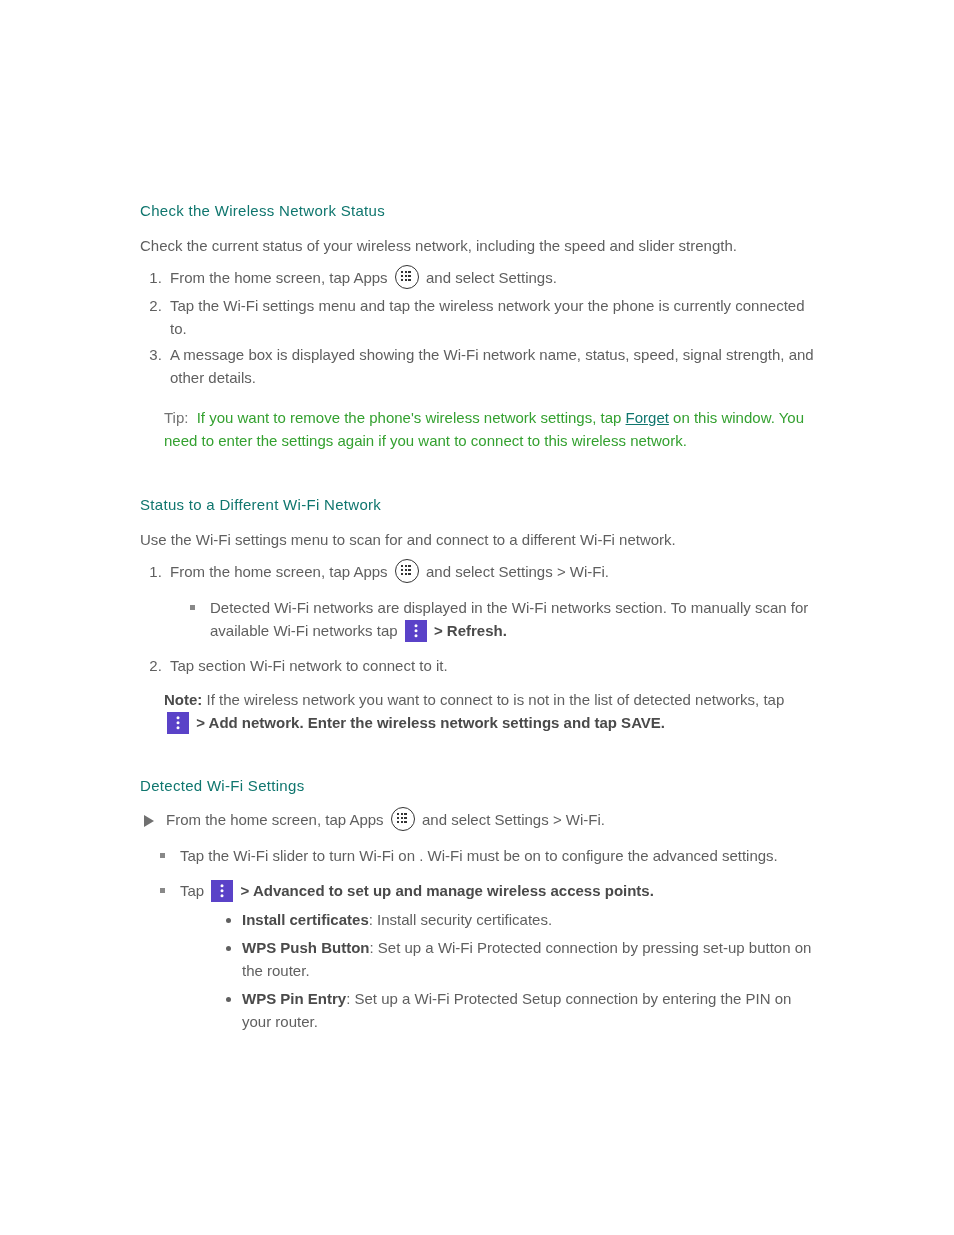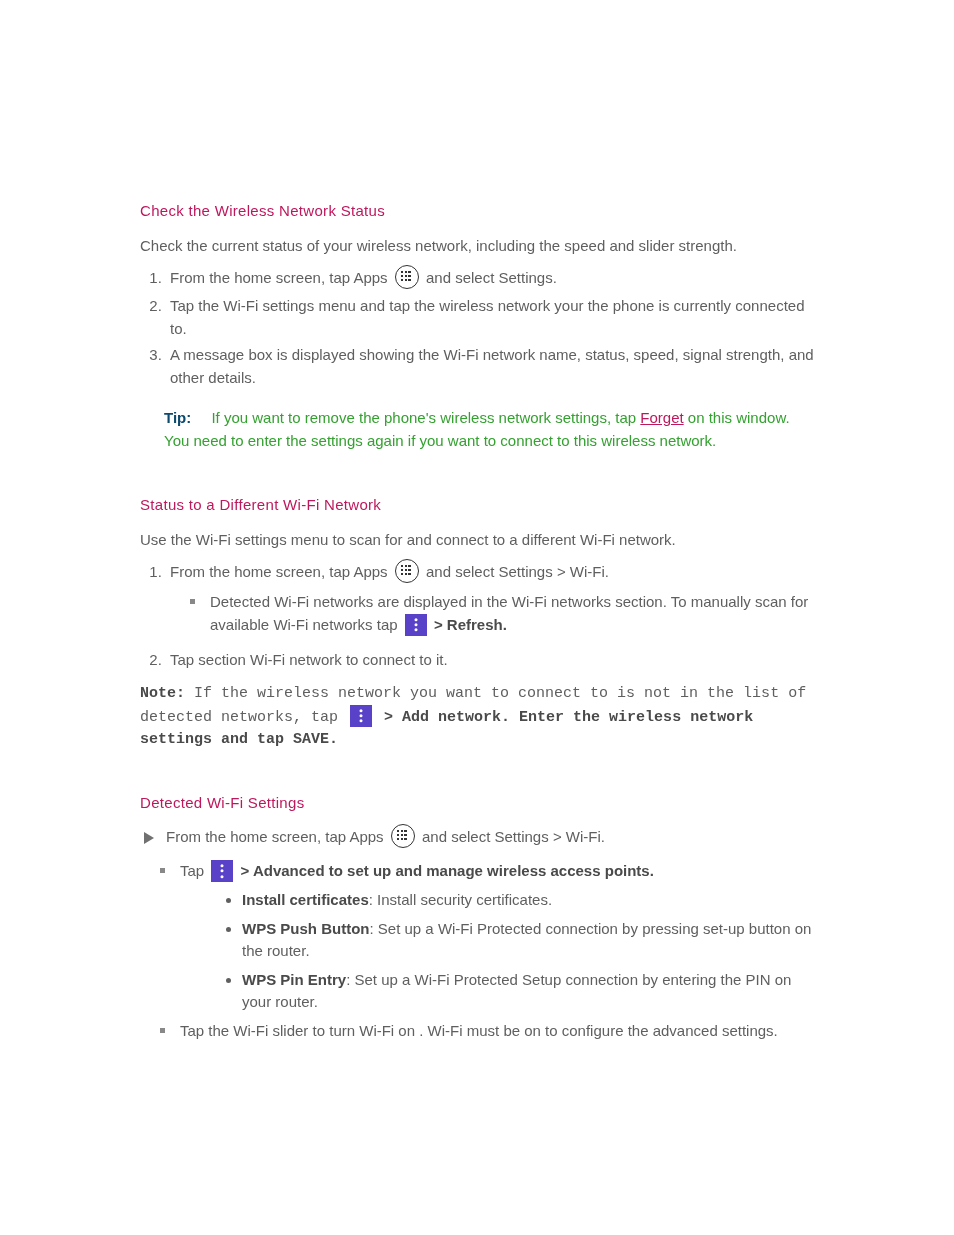--- a/index.html
+++ b/index.html
@@ -19,40 +19,40 @@
     padding: 200px 140px 0 140px;
   }
   .content {
     padding-left: 0;
   }
   h3.section {
     font-size: 15px;
     font-weight: normal;
     letter-spacing: 0.3px;
     margin: 0 0 12px 0;
-    color: #be185d;
+    color: #0f766e;
   }
   p { margin: 0 0 10px 0; }
   ol.steps {
     list-style: decimal;
     margin: 0 0 12px 0;
     padding-left: 26px;
   }
   ol.steps > li {
     margin: 4px 0;
     padding-left: 4px;
   }
   ul.square {
     list-style: none;
     margin: 0 0 12px 0;
     padding-left: 36px;
   }
   ul.square > li {
     position: relative;
-    margin: 6px 0;
+    margin: 12px 0;
     padding-left: 4px;
   }
   ul.square > li::before {
     content: "";
     position: absolute;
     left: -16px;
     top: 8px;
     width: 5px;
     height: 5px;
     background: #888;
@@ -64,26 +64,26 @@
     color: #5f5f5f;
   }
   ul.disc > li { margin: 6px 0; }
   .bold { font-weight: bold; color: #4a4a4a; }
   .tip {
     color: #34a130;
     margin: 18px 0 24px 24px;
     display: block;
   }
   .tiplabel {
-    color: #0c4a6e;
-    font-weight: bold;
-    margin-right: 16px;
+    color: #737373;
+    font-weight: normal;
+    margin-right: 4px;
   }
   .tiplink {
-    color: #be185d;
+    color: #0f766e;
     text-decoration: underline;
     cursor: default;
   }
   .arrow-block {
     position: relative;
     padding-left: 26px;
     margin: 0 0 10px 0;
   }
   .arrow-block::before {
     content: "";
@@ -209,21 +209,21 @@
                   <span></span>
                   <span></span>
                   <span></span>
                 </span></span>
             <span class="bold">&gt; Refresh.</span>
           </li>
         </ul>
       </li>
       <li>Tap section Wi-Fi network to connect to it.</li>
     </ol>
-    <p style="font-family:Liberation Mono, monospace;">
+    <p style="margin-left:24px;">
       <span class="bold">Note:</span>
       <span>If the wireless network you want to connect to is not in the list of detected networks, tap</span>
       <span class="icon-more"><span class="dots">
             <span></span>
             <span></span>
             <span></span>
           </span></span>
       <span class="bold">&gt; Add network. Enter the wireless network settings and tap SAVE.</span>
     </p>
 
@@ -242,39 +242,39 @@
             <span></span>
             <span></span>
             <span></span>
             <span></span>
           </span></span>
       <span>and select Settings &gt; Wi-Fi.</span>
     </div>
 
     <ul class="square">
       <li>
+        <span>Tap the Wi-Fi slider to turn Wi-Fi on </span>
+        <span>. Wi-Fi must be on to configure the advanced settings.</span>
+      </li>
+      <li>
         <span>Tap</span>
         <span class="icon-more"><span class="dots">
               <span></span>
               <span></span>
               <span></span>
             </span></span>
         <span class="bold">&gt; Advanced to set up and manage wireless access points.</span>
         <ul class="disc">
           <li>
             <span class="bold">Install certificates</span><span>: Install security certificates.</span>
           </li>
           <li>
             <span class="bold">WPS Push Button</span><span>: Set up a Wi-Fi Protected connection by pressing set-up button on the router.</span>
           </li>
           <li>
             <span class="bold">WPS Pin Entry</span><span>: Set up a Wi-Fi Protected Setup connection by entering the PIN on your router.</span>
           </li>
         </ul>
       </li>
-      <li>
-        <span>Tap the Wi-Fi slider to turn Wi-Fi on </span>
-        <span>. Wi-Fi must be on to configure the advanced settings.</span>
-      </li>
     </ul>
 
   </div>
 </div>
 
 </body></html>

